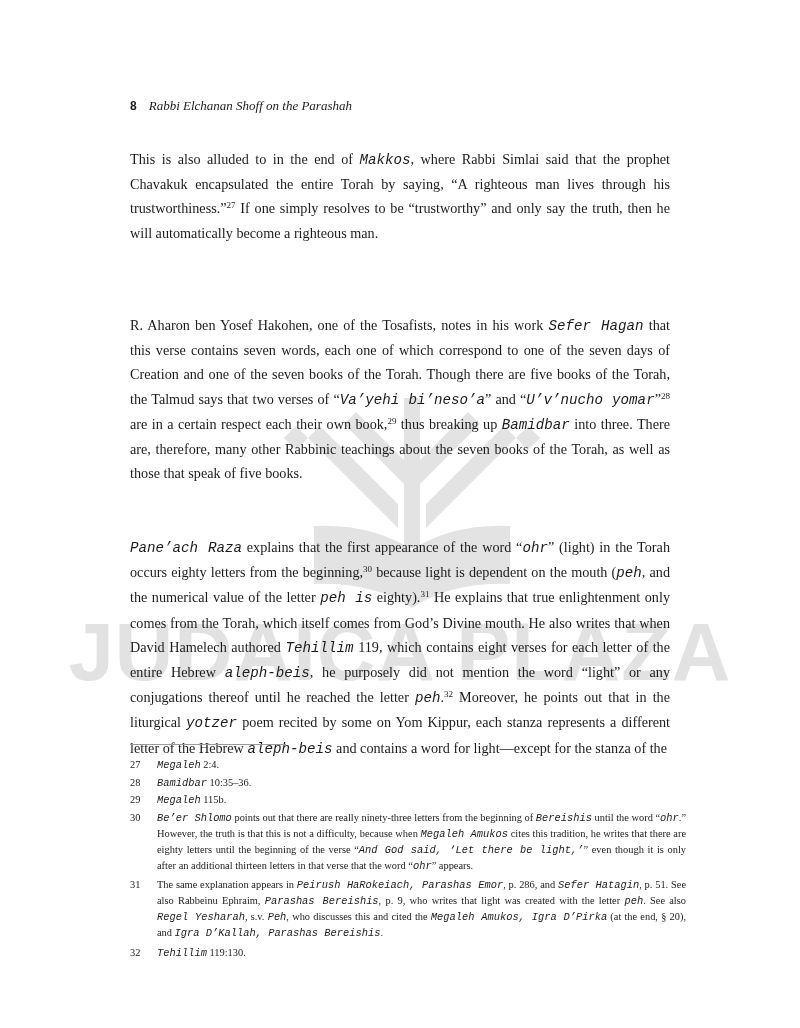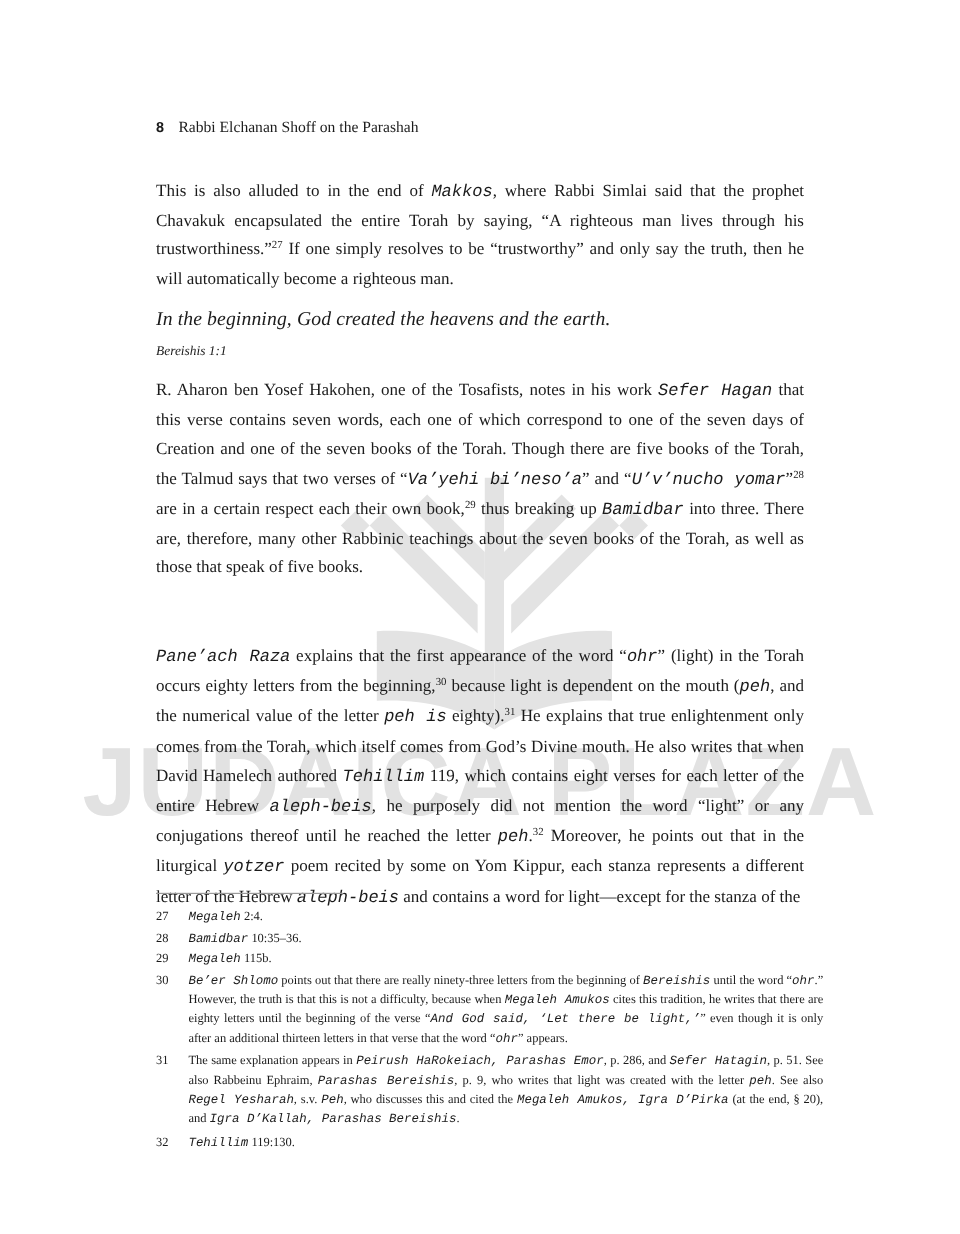--- a/index.html
+++ b/index.html
@@ -59,20 +59,21 @@
     white-space: nowrap;
   }
   .runhead .folio {
     font-weight: bold;
     font-style: normal;
     font-family: "Liberation Sans", "DejaVu Sans", sans-serif;
     font-size: 12px;
     margin-right: 12px;
   }
   .runhead .title {
+    font-style: italic;
     font-size: 13px;
   }
 
   .body-block {
     position: absolute;
     left: 130px;
     width: 540px;
     z-index: 2;
   }
 
@@ -173,26 +174,20 @@
   </div>
 
   <div class="runhead">
     <span class="folio">8</span><span class="title">Rabbi Elchanan Shoff on the Parashah</span>
   </div>
 
   <div class="body-block" style="top:147px;">
     <p class="para">This is also alluded to in the end of <i>Makkos</i>, where Rabbi Simlai said that the prophet Chavakuk encapsulated the entire Torah by saying, “A righteous man lives through his trustworthiness.”<sup>27</sup> If one simply resolves to be “trustworthy” and only say the truth, then he will automatically become a righteous man.</p>
   </div>
 
-  <div class="body-block" style="top:255px;">
-    <h2 class="verse">In the beginning, God created the heavens and the earth.</h2>
-  </div>
-  <div class="body-block" style="top:285px;">
-    <div class="verseref">Bereishis 1:1</div>
-  </div>
   <div class="body-block" style="top:313px;">
     <p class="para">R. Aharon ben Yosef Hakohen, one of the Tosafists, notes in his work <i>Sefer Hagan</i> that this verse contains seven words, each one of which correspond to one of the seven days of Creation and one of the seven books of the Torah. Though there are five books of the Torah, the Talmud says that two verses of “<i>Va’yehi bi’neso’a</i>” and “<i>U’v’nucho yomar</i>”<sup>28</sup> are in a certain respect each their own book,<sup>29</sup> thus breaking up <i>Bamidbar</i> into three. There are, therefore, many other Rabbinic teachings about the seven books of the Torah, as well as those that speak of five books.</p>
   </div>
 
   <div class="body-block" style="top:535px;">
     <p class="para"><i>Pane’ach Raza</i> explains that the first appearance of the word “<i>ohr</i>” (light) in the Torah occurs eighty letters from the beginning,<sup>30</sup> because light is dependent on the mouth (<i>peh</i>, and the numerical value of the letter <i>peh is</i> eighty).<sup>31</sup> He explains that true enlightenment only comes from the Torah, which itself comes from God’s Divine mouth. He also writes that when David Hamelech authored <i>Tehillim</i> 119, which contains eight verses for each letter of the entire Hebrew <i>aleph-beis</i>, he purposely did not mention the word “light” or any conjugations thereof until he reached the letter <i>peh</i>.<sup>32</sup> Moreover, he points out that in the liturgical <i>yotzer</i> poem recited by some on Yom Kippur, each stanza represents a different letter of the Hebrew <i>aleph-beis</i> and contains a word for light—except for the stanza of the</p>
   </div>
 
   <div class="fn-rule"></div>
 

